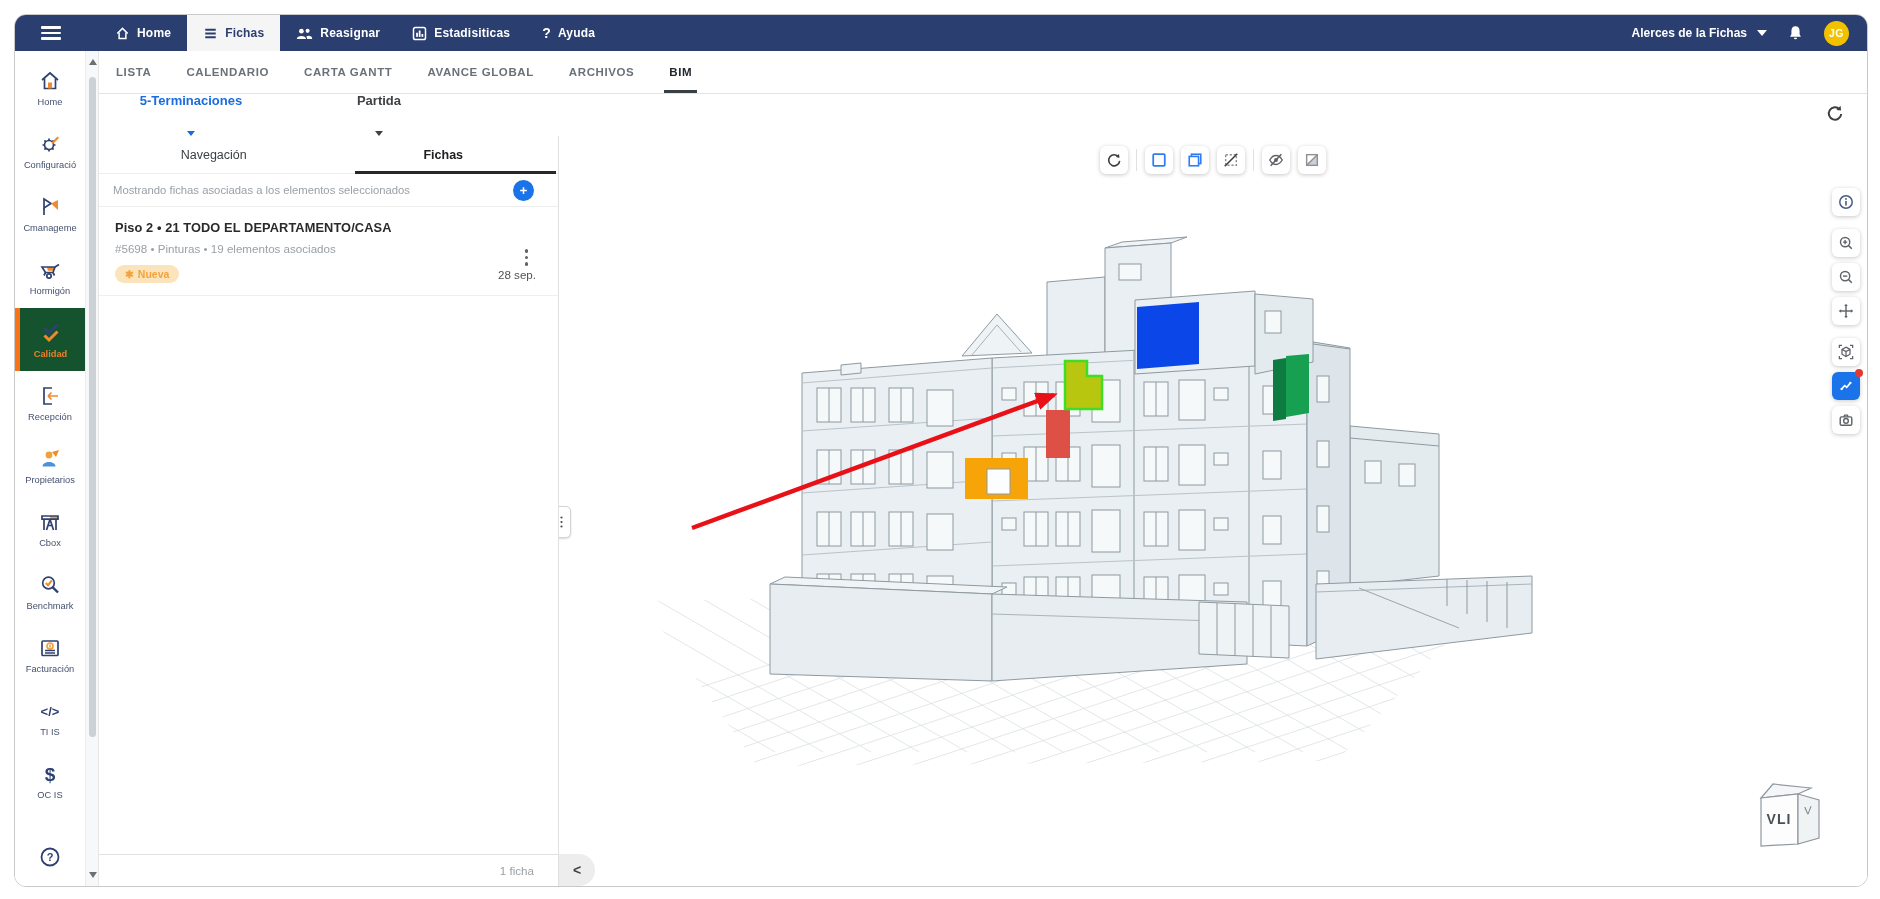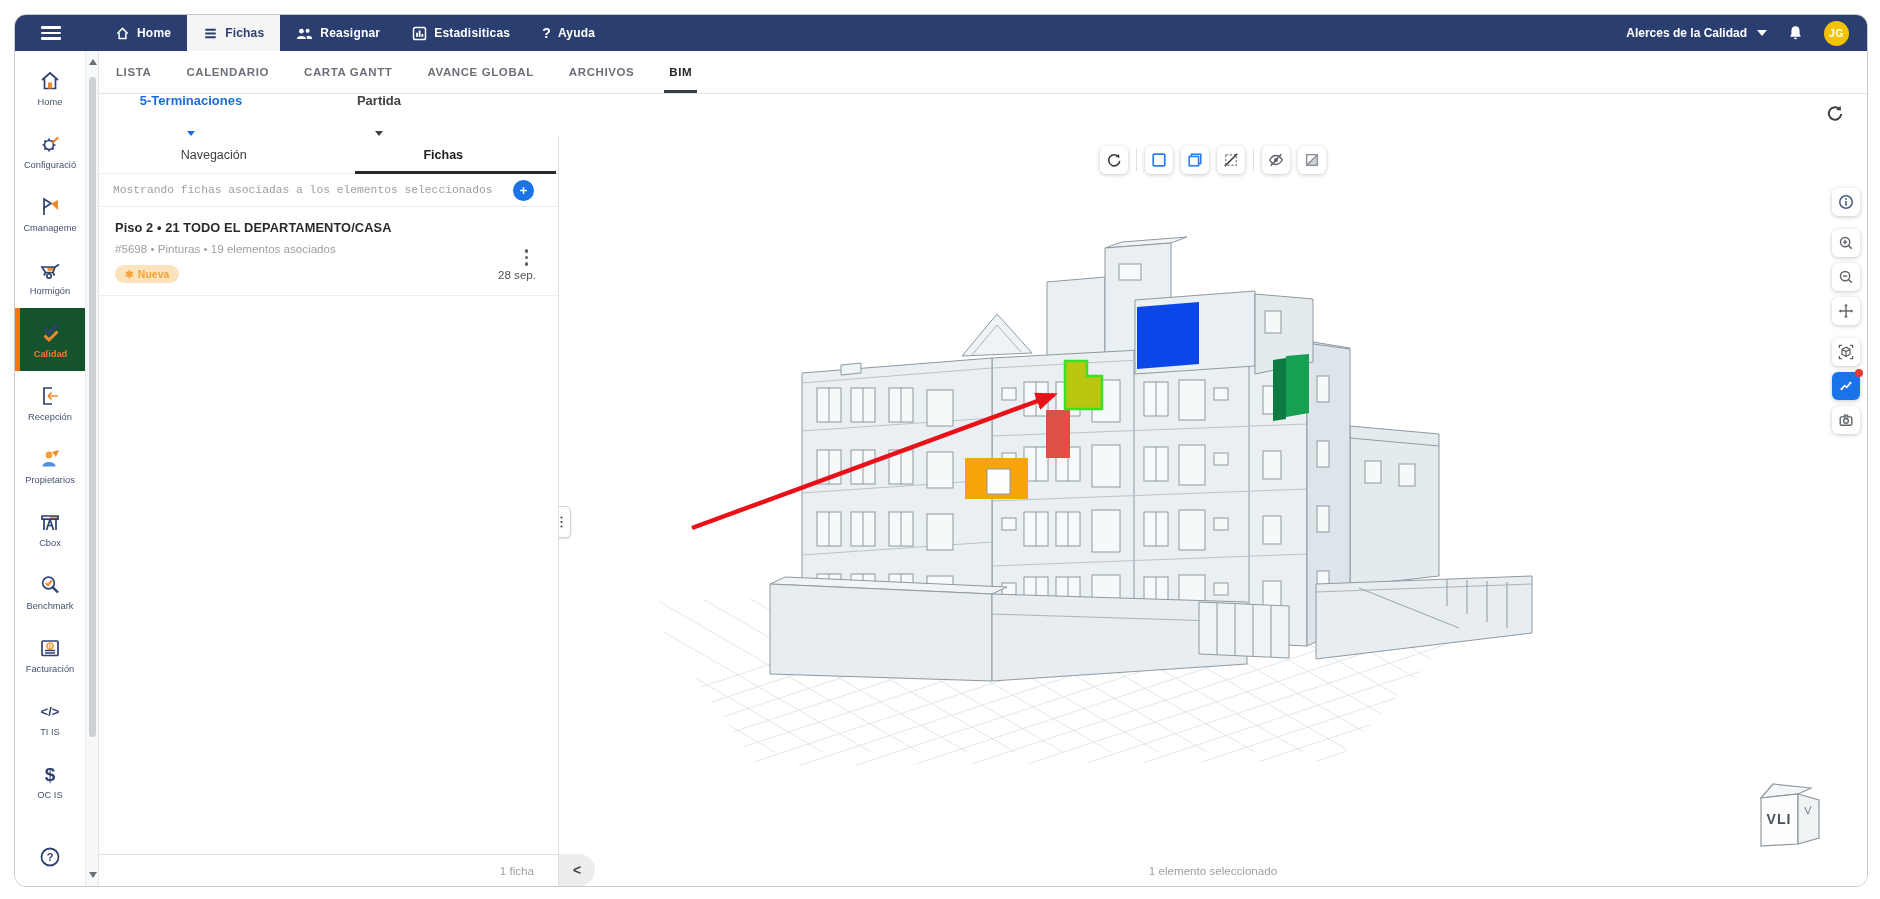--- a/index.html
+++ b/index.html
@@ -50,21 +50,21 @@
   .refresh{position:absolute;right:22px;top:11px;width:20px;height:20px;cursor:pointer;}
 
   .bodyrow{position:absolute;top:85px;left:0;right:0;bottom:0;}
 
   
   .panel{position:absolute;left:0;top:0;width:459px;height:100%;border-right:1px solid #e0e0e0;box-sizing:content-box;background:#fff;}
   .subtabs{height:37px;display:flex;border-bottom:1px solid #ededed;}
   .subtab{flex:1;display:flex;align-items:center;justify-content:center;font-size:12.5px;color:#3c4043;position:relative;cursor:pointer;}
   .subtab.active{font-weight:700;color:#202124;}
   .subtab.active::after{content:"";position:absolute;left:26px;right:2px;bottom:-1px;height:3px;background:#26292c;}
-  .feedinfo{height:33px;border-bottom:1px solid #ededed;display:flex;align-items:center;padding:0 14px;font-size:11.3px;color:#9aa0a6;position:relative;box-sizing:border-box;font-family:Liberation Mono, monospace;}
+  .feedinfo{height:33px;border-bottom:1px solid #ededed;display:flex;align-items:center;padding:0 14px;font-size:11.3px;color:#9aa0a6;position:relative;box-sizing:border-box;}
   .addbtn{position:absolute;right:24px;top:6px;width:21px;height:21px;border-radius:50%;background:#1a73e8;display:flex;align-items:center;justify-content:center;cursor:pointer;border:none;}
   .card{position:relative;border-bottom:1px solid #efefef;padding:13px 16px 12px;}
   .card-title{font-size:12.8px;font-weight:700;color:#292a2c;letter-spacing:.1px;}
   .card-meta{margin-top:7px;font-size:11.6px;color:#9aa0a6;}
   .card-foot{margin-top:10px;display:flex;justify-content:space-between;align-items:center;padding-right:6px;}
   .badge{background:#fbe4bb;color:#f3a23c;font-size:10.5px;font-weight:700;padding:3px 10px;border-radius:10px;display:inline-flex;gap:4px;align-items:center;}
   .date{font-size:11.6px;color:#505356;}
   .kebab{position:absolute;right:28px;top:40px;display:flex;flex-direction:column;gap:3px;cursor:pointer;padding:2px;}
   .kebab i{width:3.5px;height:3.5px;border-radius:50%;background:#5f6368;display:block;}
   .panel-foot{position:absolute;left:0;right:0;bottom:0;height:32px;border-top:1px solid #e2e2e2;display:flex;align-items:center;justify-content:flex-end;padding-right:24px;font-size:11.6px;color:#9aa0a6;background:#fff;box-sizing:border-box;}
@@ -138,21 +138,21 @@
       <span>Estadisiticas</span>
     </div>
 
     <div class="nav-item">
       <span class="qglyph">?</span>
       <span>Ayuda</span>
     </div>
 
     <div class="nav-right">
       <div class="project">
-        <span>Alerces de la Calidad</span>
+        <span>Alerces de la Fichas</span>
         <span class="caret-down"></span>
       </div>
       <svg width="17" height="18" viewBox="0 0 20 21" fill="#fff">
             <path d="M10 2.5 C6.8 2.5 5.2 4.8 5.2 8 V12 L3.6 14.8 H16.4 L14.8 12 V8 C14.8 4.8 13.2 2.5 10 2.5 Z"></path>
             <path d="M8.1 16 a1.9 1.9 0 0 0 3.8 0 Z"></path>
           </svg>
       <div class="avatar">JG</div>
     </div>
   </div>
 
@@ -663,20 +663,19 @@
         <svg class="navcube" viewBox="0 0 78 88">
           <g fill="#fdfdfd" stroke="#8f989e" stroke-width="1.2">
             <path d="M8 28 L20 14 L58 18 L45 24 Z" fill="#f4f6f7"></path>
             <path d="M8 28 L45 24 L45 74 L8 76 Z"></path>
             <path d="M45 24 L66 30 L66 68 L45 74 Z" fill="#f0f3f4"></path>
           </g>
           <text x="26" y="54" text-anchor="middle" font-size="14" font-weight="700" fill="#4a5156" letter-spacing="1">VLI</text>
           <text x="55" y="52" text-anchor="middle" font-size="11" fill="#7a838a" transform="skewY(-8)">V</text>
         </svg>
 
-        <div class="vp-status">1 elemento seleccionado</div>
       </div>
 
     </div>
   </div>
 
 </div>
 </div>
 
 </body></html>

